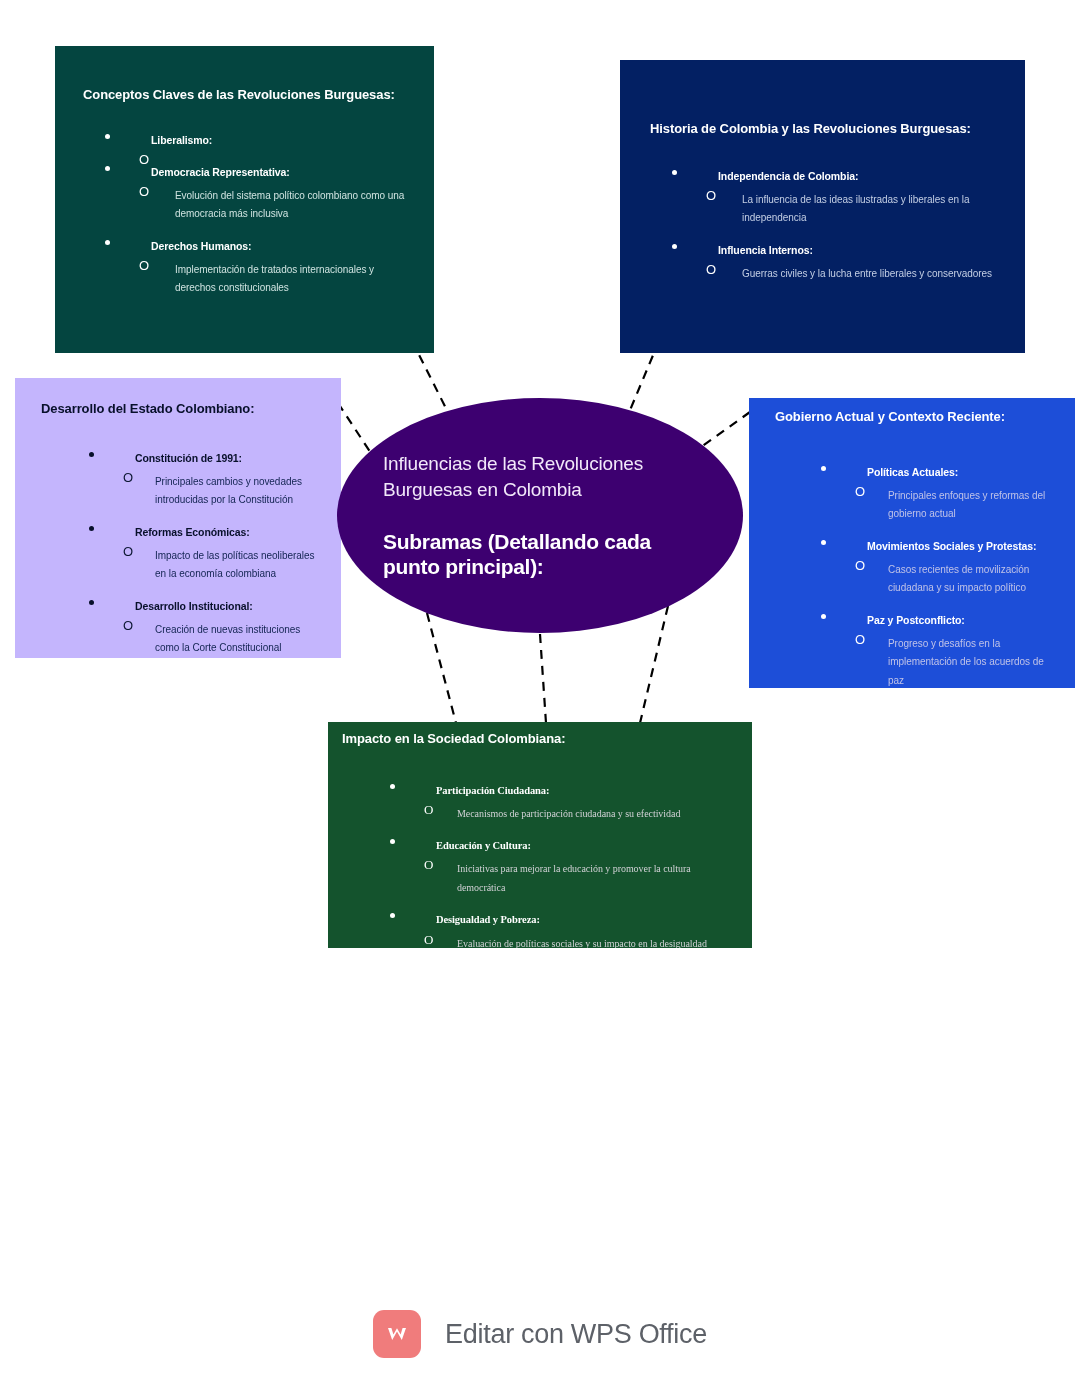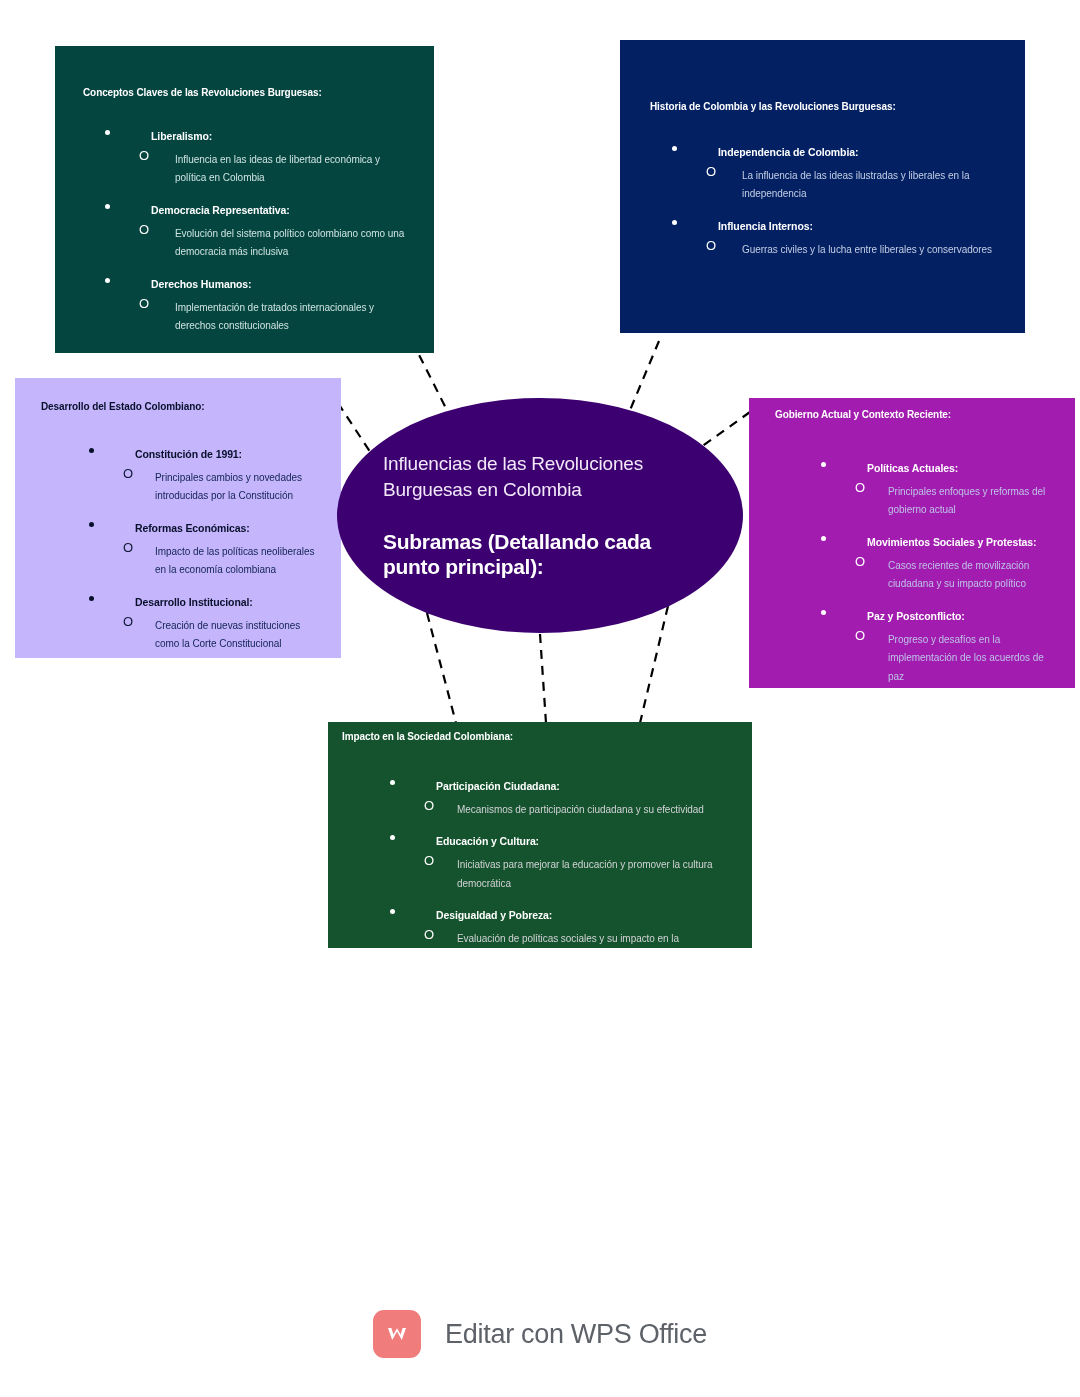--- a/index.html
+++ b/index.html
@@ -34,21 +34,21 @@
 
   
   .node {
     position: absolute;
     z-index: 2;
     box-sizing: border-box;
     overflow: hidden;
   }
 
   .node-title {
-    font-size: 10px;
+    font-size: 13px;
     font-weight: bold;
     letter-spacing: -0.1px;
     line-height: 1.35;
   }
 
   .bullets {
     margin: 0;
     padding: 0;
     list-style: none;
   }
@@ -105,21 +105,21 @@
     background: #044540;
     padding: 40px 24px 0 28px;
   }
   #node-conceptos .node-title,
   #node-conceptos .b1-label { color: #ffffff; }
   #node-conceptos .b1-dot { background: #ffffff; }
   #node-conceptos .b2-dot { color: #ffffff; }
   #node-conceptos .b2-text { color: #cfe3e0; }
 
   #node-historia {
-    left: 620px; top: 40px; width: 405px; height: 293px;
+    left: 620px; top: 60px; width: 405px; height: 293px;
     background: #032063;
     padding: 60px 24px 0 30px;
   }
   #node-historia .node-title,
   #node-historia .b1-label { color: #ffffff; }
   #node-historia .b1-dot { background: #ffffff; }
   #node-historia .b2-dot { color: #ffffff; }
   #node-historia .b2-text { color: #c3cee4; }
 
   #node-desarrollo {
@@ -132,21 +132,21 @@
   #node-desarrollo .b1-dot { background: #08102b; }
   #node-desarrollo .b2-dot { color: #0d1733; }
   #node-desarrollo .b2-text { color: #132452; }
   #node-desarrollo .b1 { padding-left: 50px; }
   #node-desarrollo .b1-dot { left: 48px; }
   #node-desarrollo .b1 { padding-left: 78px; }
   #node-desarrollo .b2 { padding-left: 36px; }
 
   #node-gobierno {
     left: 749px; top: 398px; width: 326px; height: 290px;
-    background: #a21caf;
+    background: #1d4ed8;
     padding: 10px 16px 0 26px;
   }
   #node-gobierno .node-title,
   #node-gobierno .b1-label { color: #ffffff; }
   #node-gobierno .b1-dot { background: #ffffff; }
   #node-gobierno .b2-dot { color: #ffffff; }
   #node-gobierno .b2-text { color: #bfc2e8; }
   #node-gobierno .b1 { padding-left: 76px; }
   #node-gobierno .b1-dot { left: 46px; }
   #node-gobierno .b2 { padding-left: 37px; }
@@ -154,21 +154,21 @@
   #node-impacto {
     left: 328px; top: 722px; width: 424px; height: 226px;
     background: #14532d;
     padding: 8px 20px 0 14px;
   }
   #node-impacto .node-title,
   #node-impacto .b1-label { color: #ffffff; }
   #node-impacto .b1-dot { background: #ffffff; }
   #node-impacto .b2-dot { color: #ffffff; }
   #node-impacto .b2-text { color: #d2d2d6; }
-  #node-impacto .b1 { padding-left: 78px; }
+  #node-impacto .b1 { padding-left: 78px; font-family: Liberation Serif, serif; }
   #node-impacto .b1-dot { left: 48px; }
   #node-impacto .b2 { padding-left: 37px; }
 
   
   #node-center {
     position: absolute;
     left: 337px;
     top: 398px;
     width: 406px;
     height: 235px;
@@ -244,21 +244,20 @@
   </svg>
 
   <div class="node" id="node-conceptos">
     <div class="node-title">Conceptos Claves de las Revoluciones Burguesas:</div>
     <ul class="bullets">
       <li class="b1" style="margin-top:26px;">
         <span class="b1-dot"></span>
         <span class="b1-label">Liberalismo:</span>
         <div class="b2">
           <span class="b2-dot">O</span>
-          <span class="b2-text">Influencia en las ideas de libertad económica y política en Colombia</span>
         </div>
       </li>
       <li class="b1">
         <span class="b1-dot"></span>
         <span class="b1-label">Democracia Representativa:</span>
         <div class="b2">
           <span class="b2-dot">O</span>
           <span class="b2-text">Evolución del sistema político colombiano como una democracia más inclusiva</span>
         </div>
       </li>

